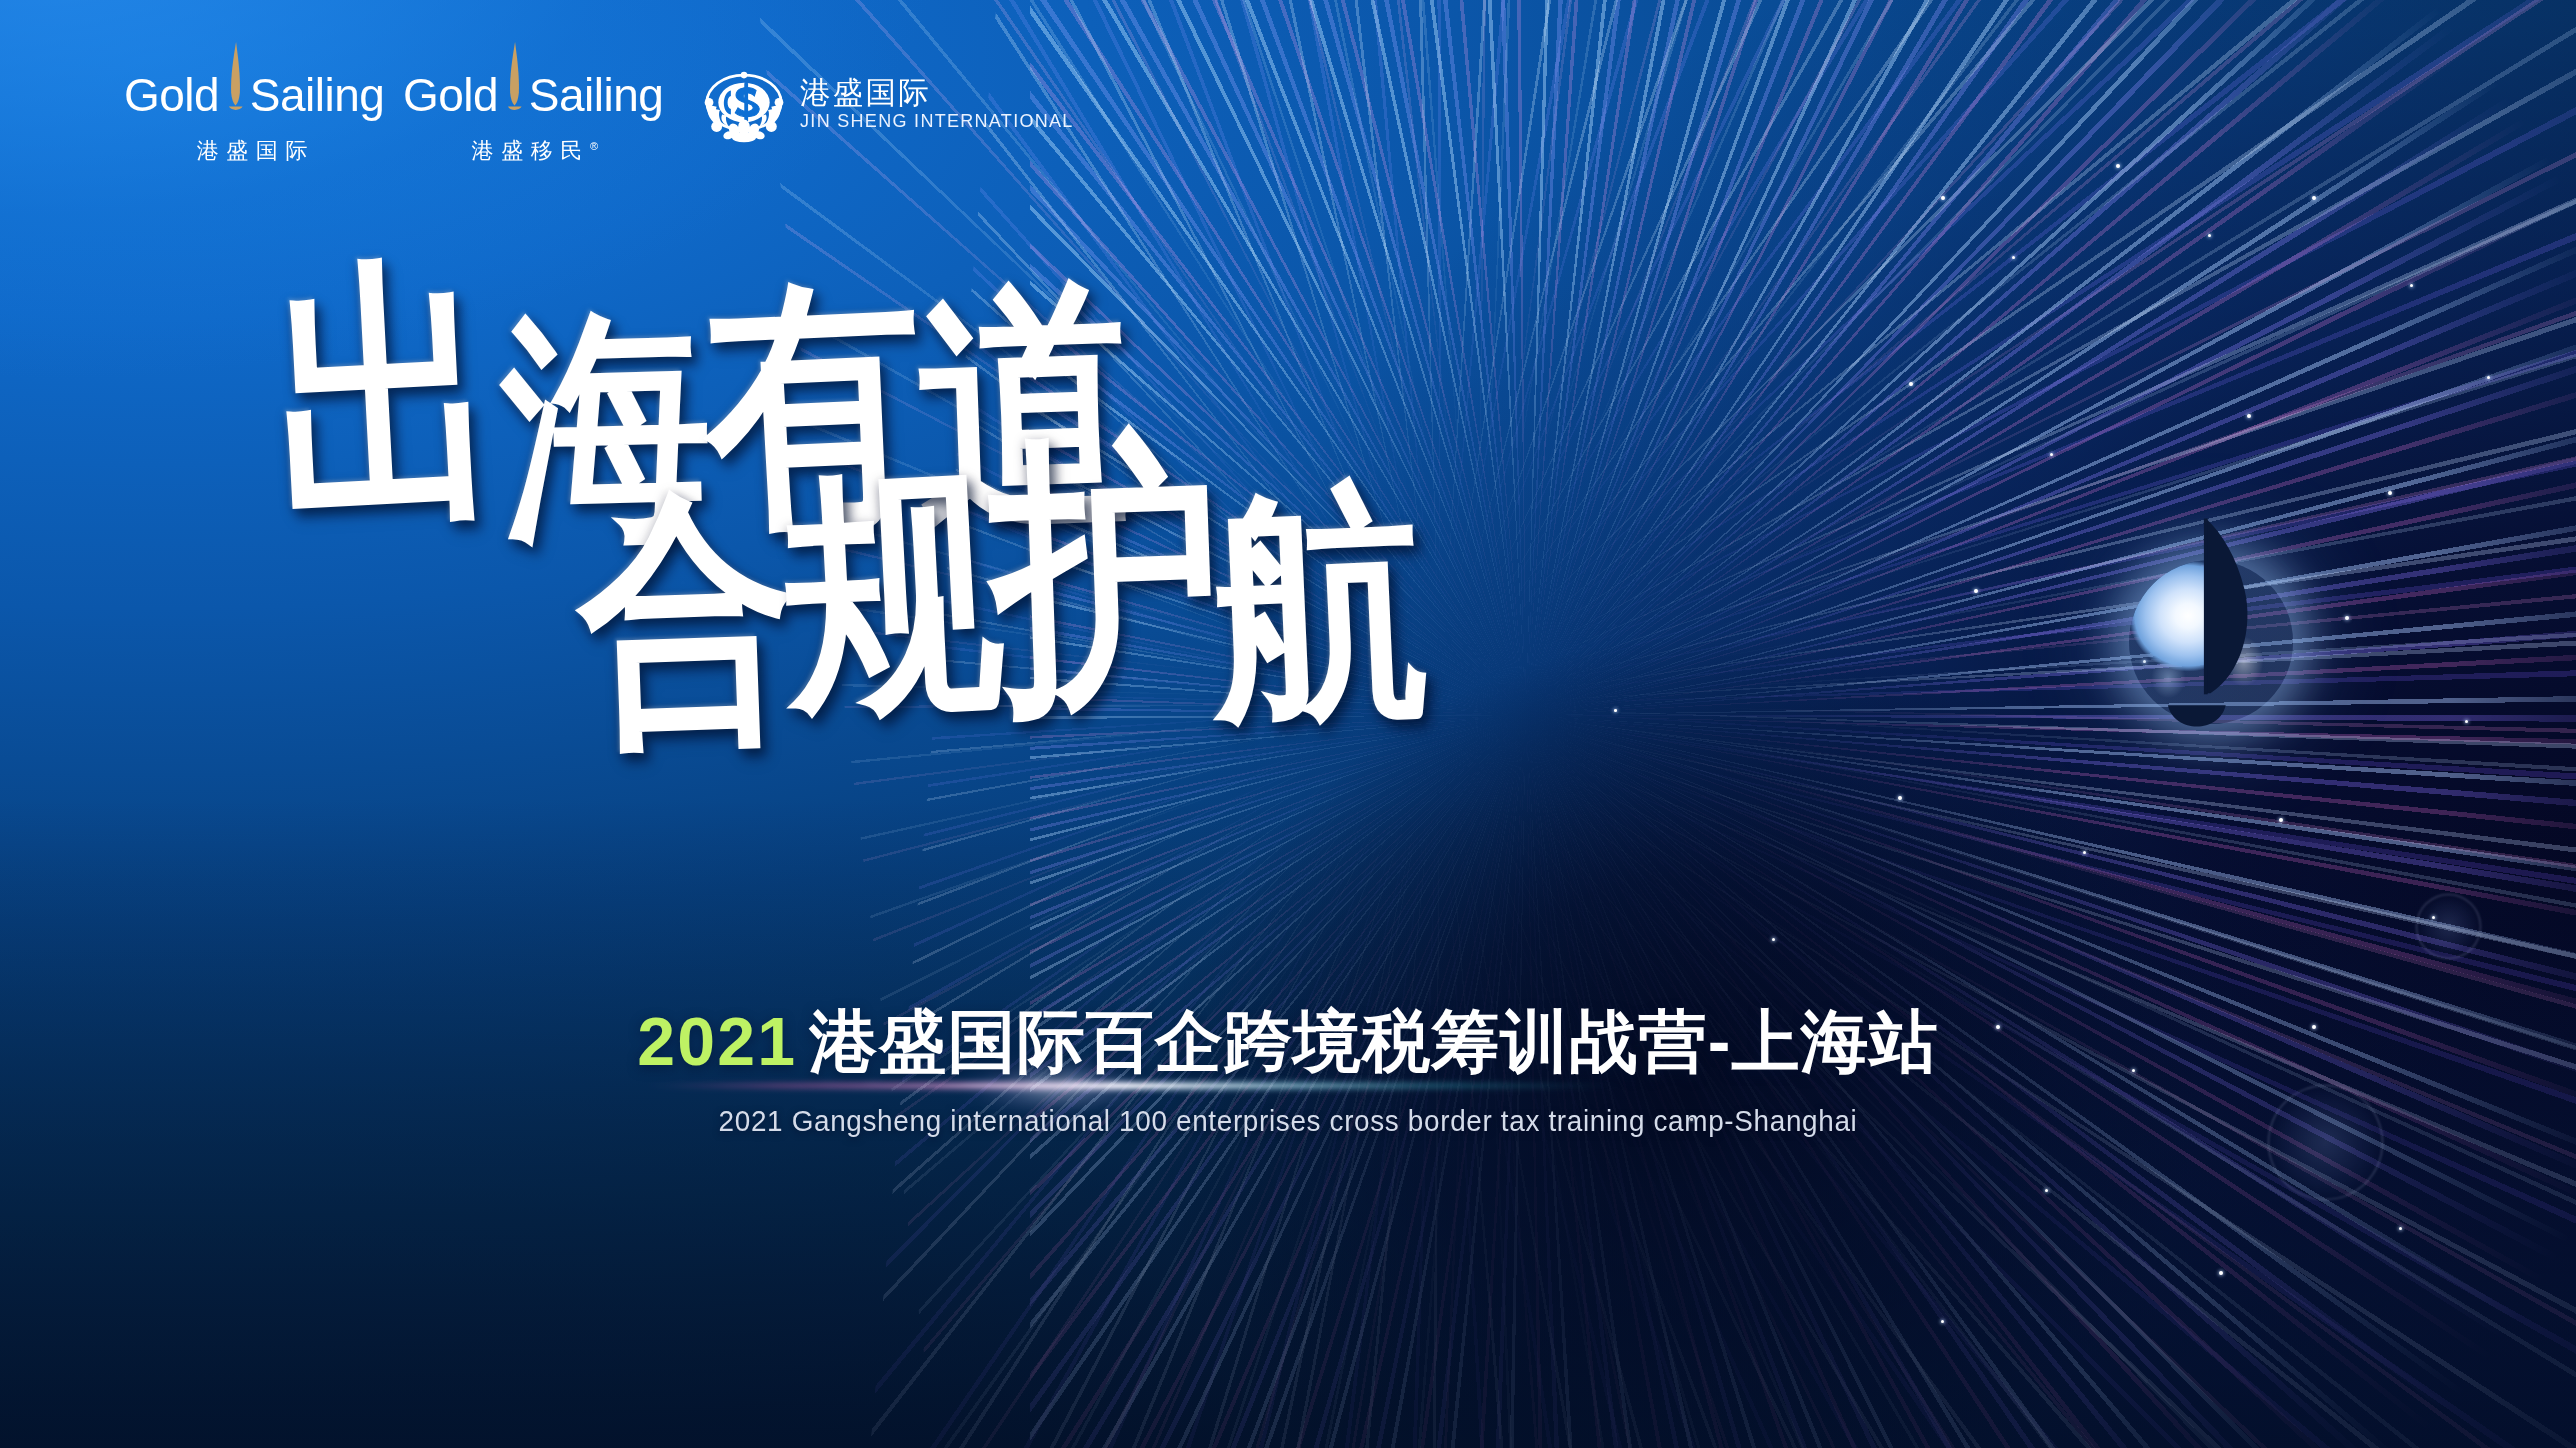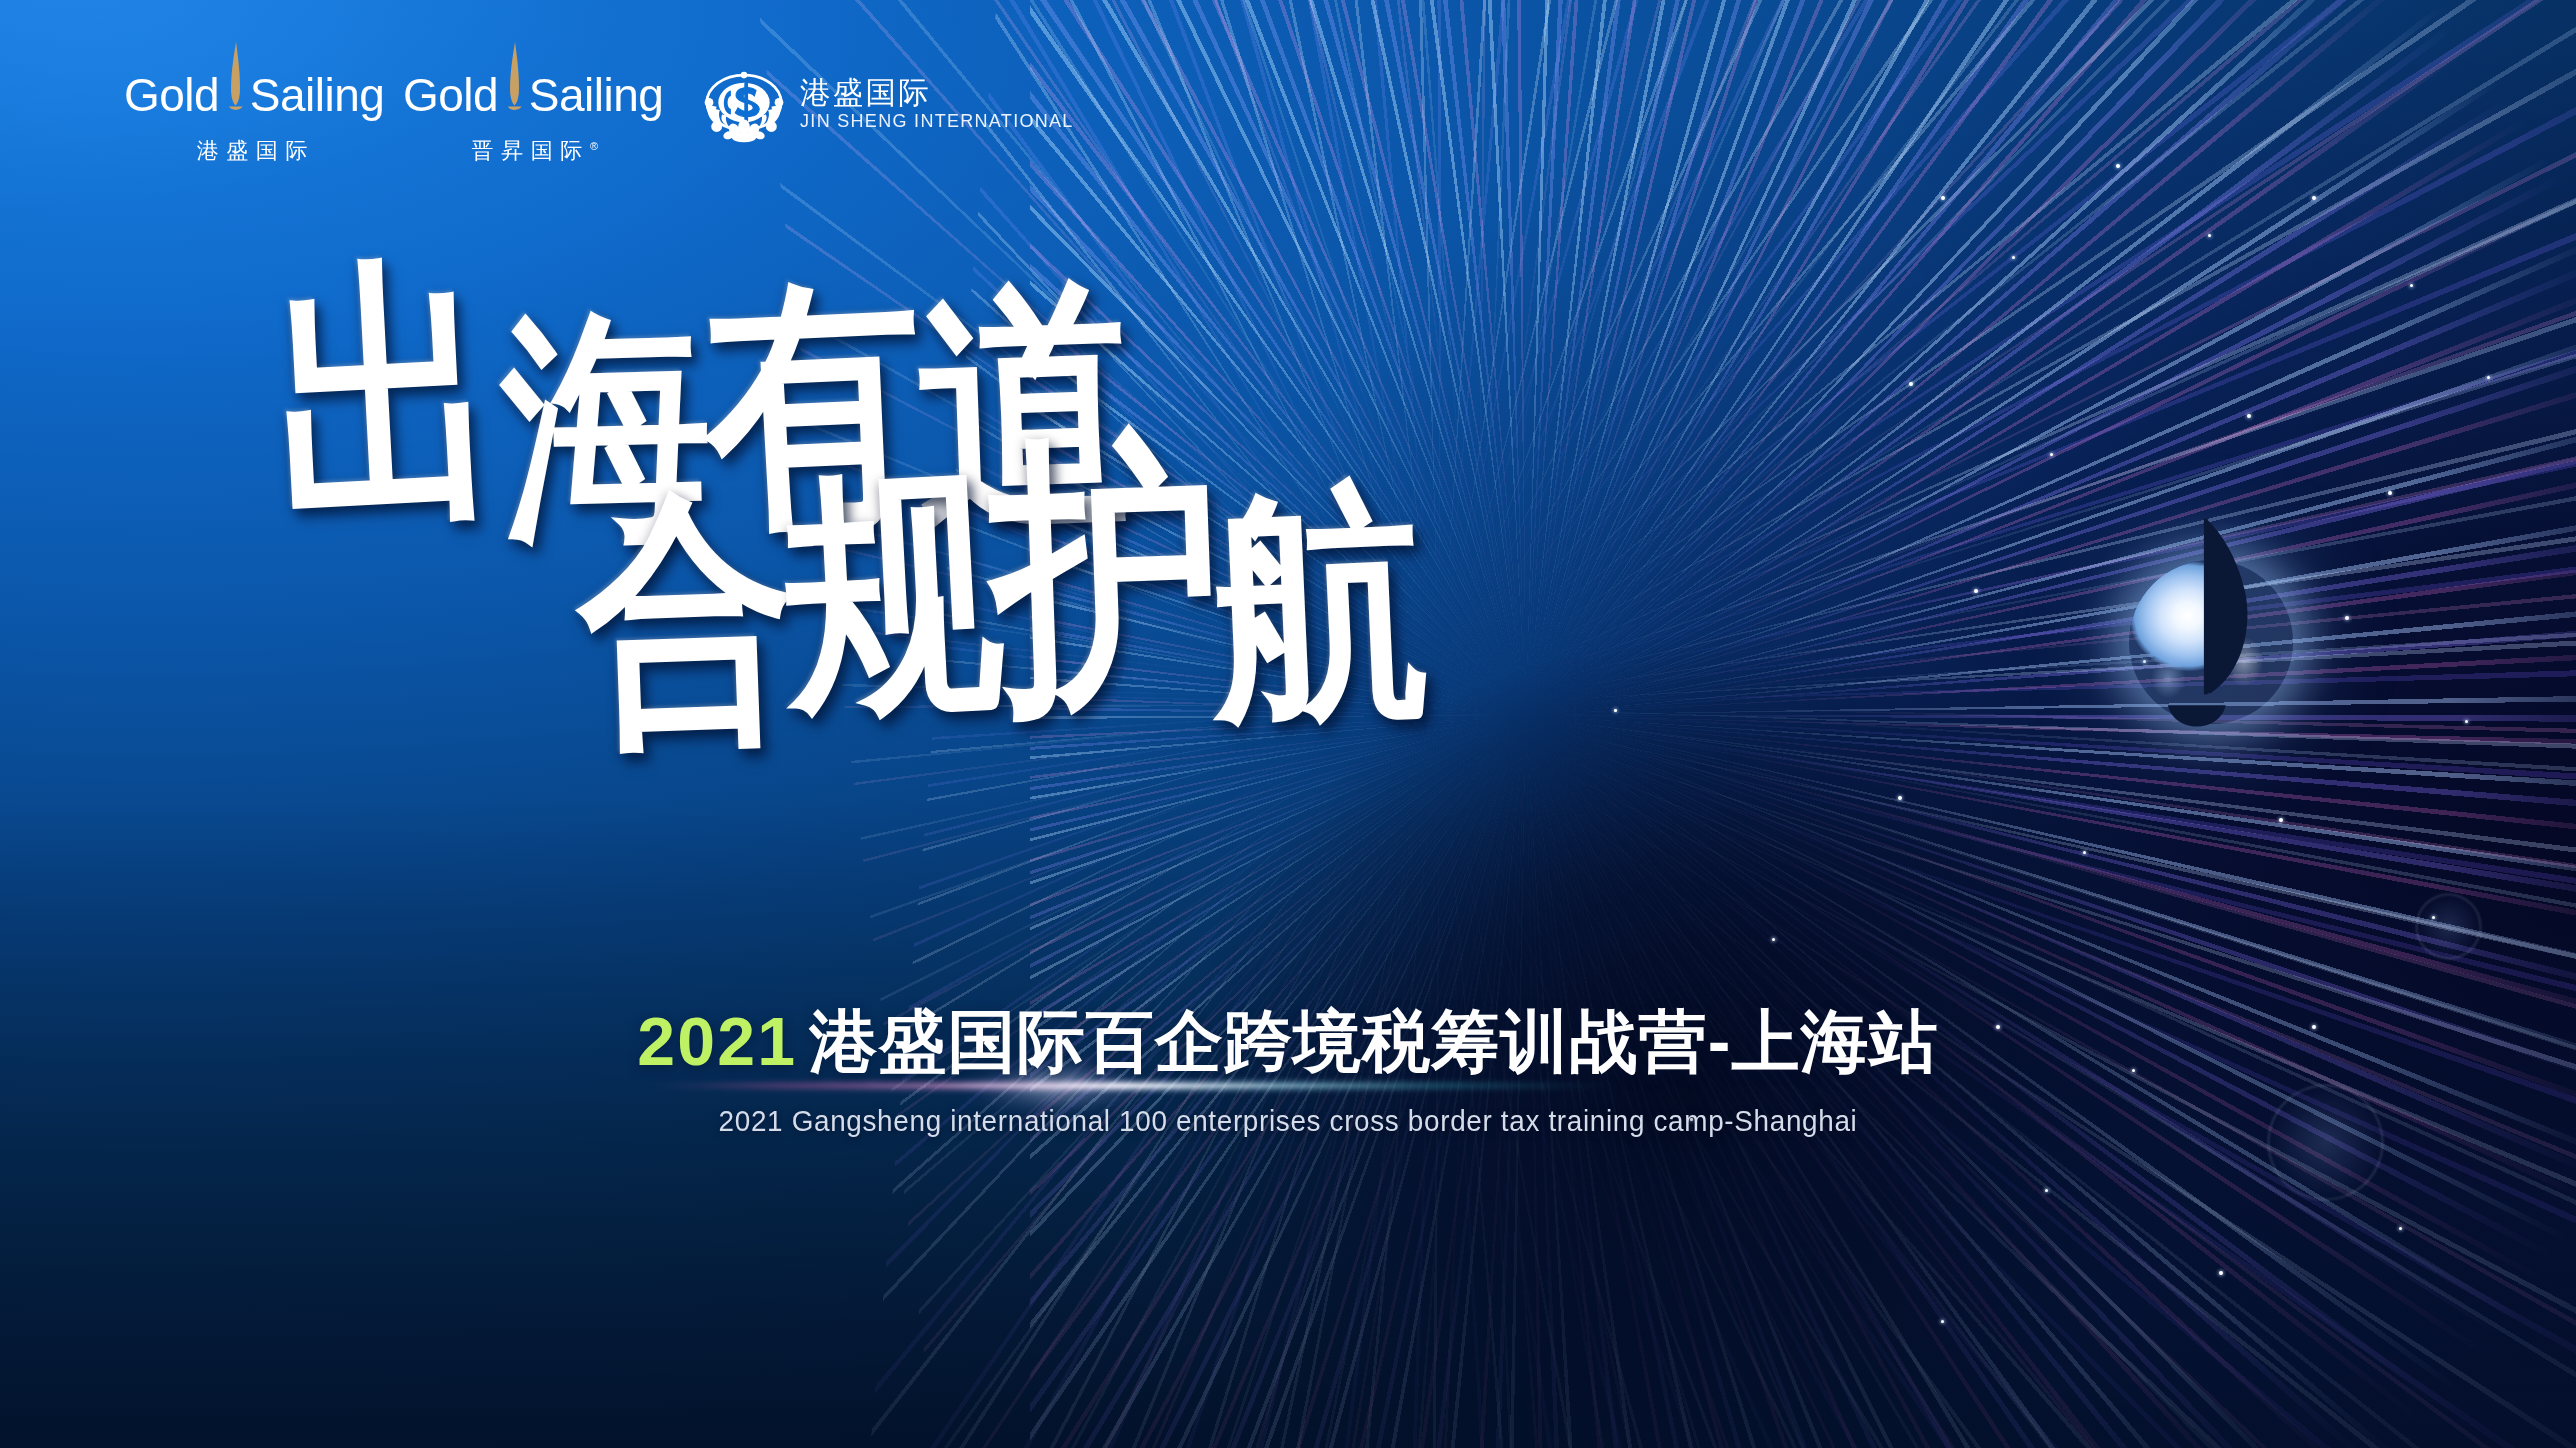--- a/index.html
+++ b/index.html
@@ -353,21 +353,21 @@
         <span class="w-gold" data-interactable="false">Gold</span>
         <span class="sail-mark" data-interactable="false">
           <svg width="23" height="69" viewBox="0 0 42 126" aria-hidden="true">
             <path d="M22 0 C26 30 30 62 29 92 C28 104 25 112 21 116 C17 112 14 104 13 92 C12 62 17 30 22 0 Z" fill="#c9a063"></path>
             <path d="M9 118 C14 126 29 126 34 118 Z" fill="#c9a063"></path>
           </svg>
         </span>
         <span class="w-sail" data-interactable="false">Sailing</span>
       </div>
       <div class="gs-cn" data-interactable="false">
-        <span data-interactable="false">晋昇国际</span><sup data-interactable="false">®</sup>
+        <span data-interactable="false">港盛移民</span><sup data-interactable="false">®</sup>
       </div>
     </div>
 
     <div class="logo-block js-logo" data-interactable="true">
       <span class="js-emblem" data-interactable="false">
         <svg width="92" height="82" viewBox="0 0 168 150" aria-hidden="true">
 
           <ellipse cx="84" cy="74" rx="68" ry="50" fill="none" stroke="#ffffff" stroke-width="5"></ellipse>
 
           <circle cx="84" cy="24" r="6" fill="#ffffff"></circle>

